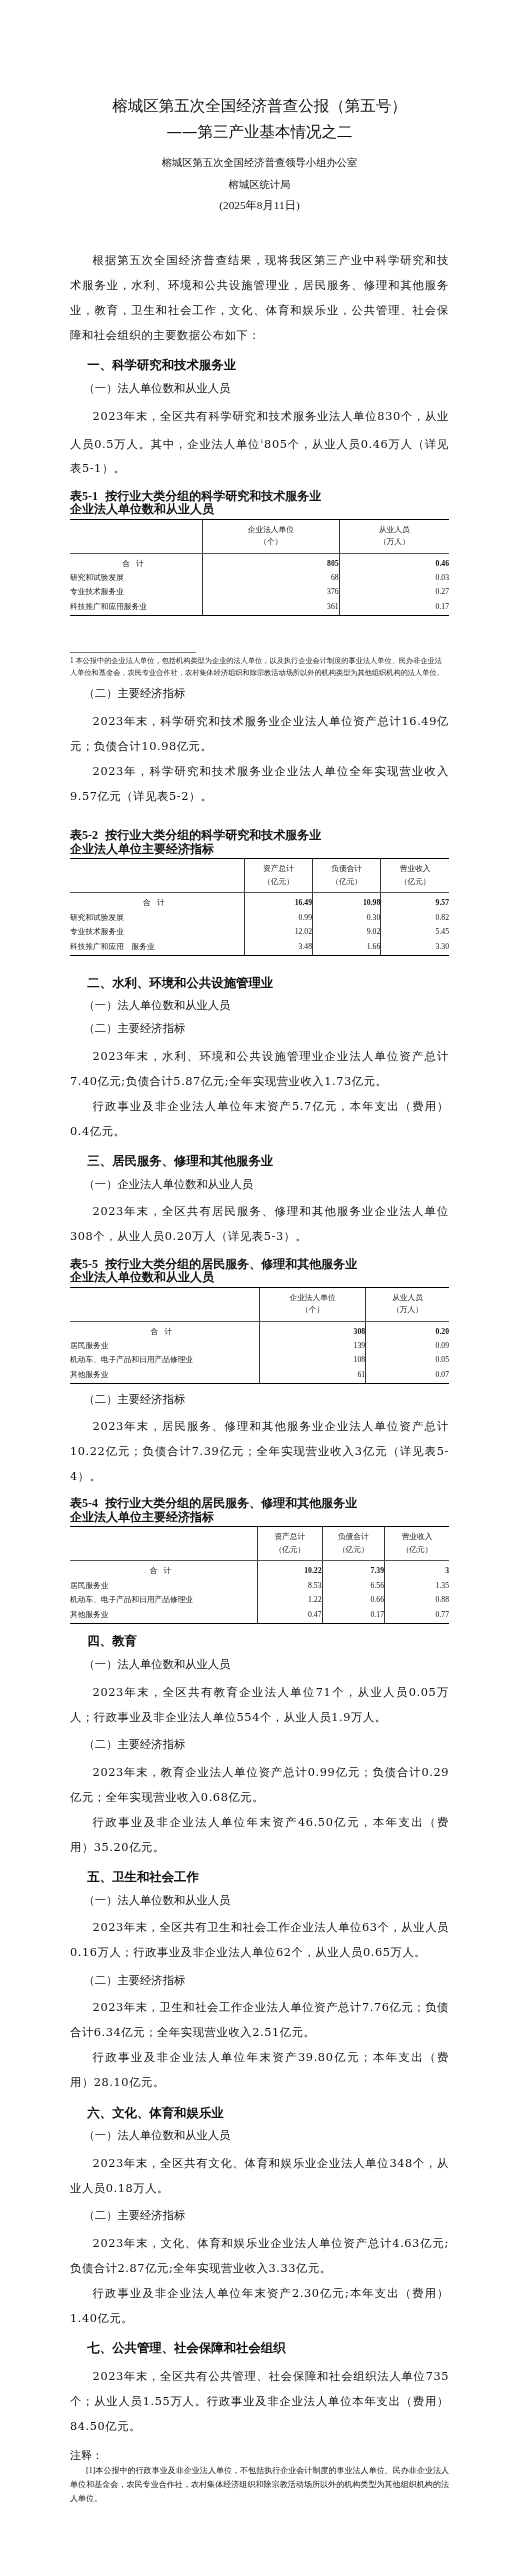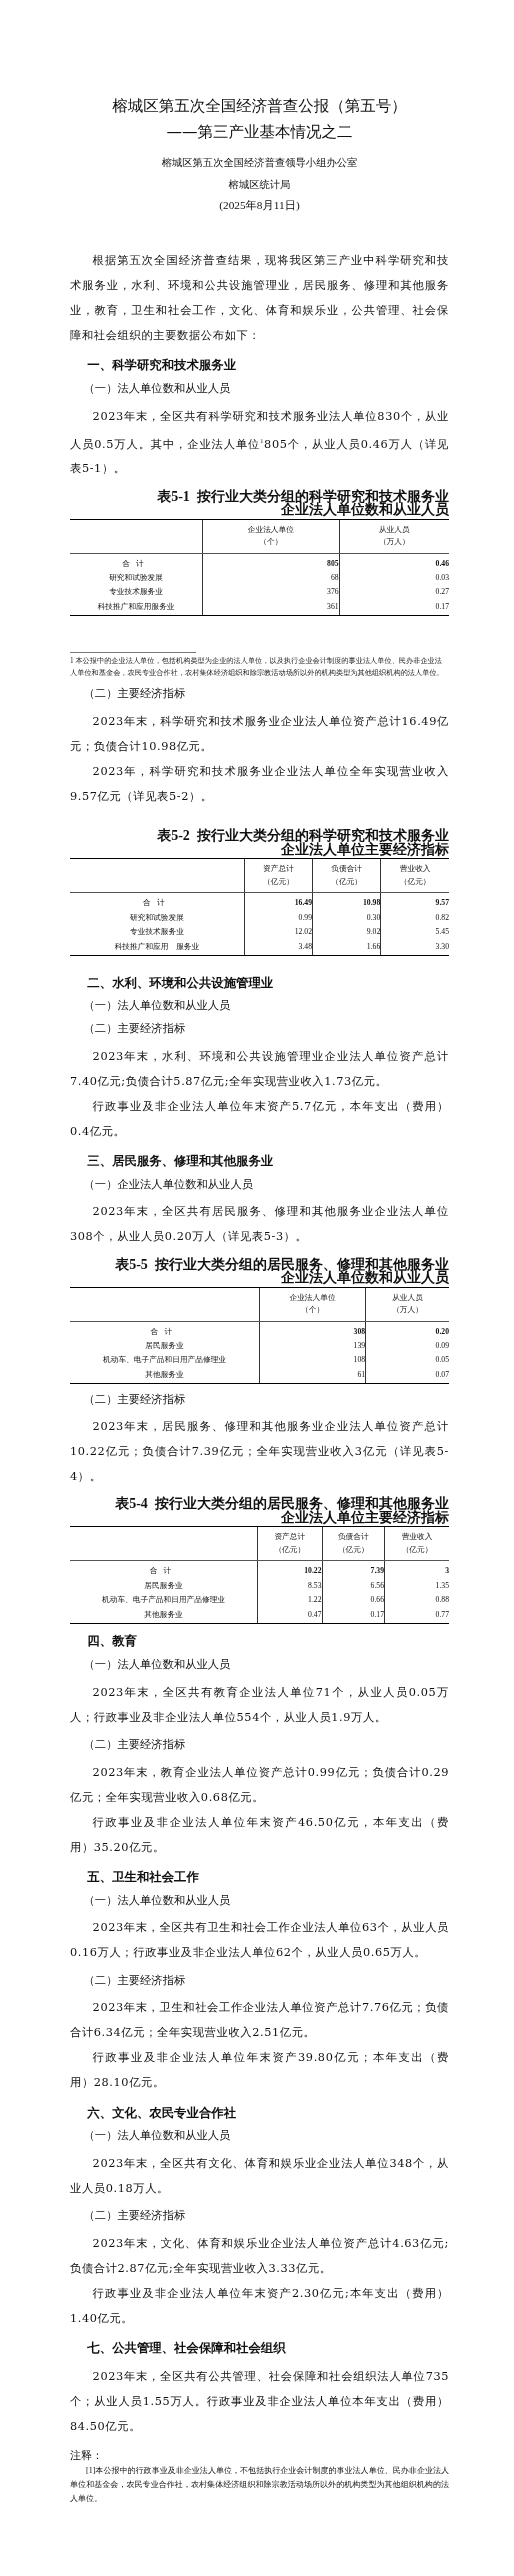--- a/index.html
+++ b/index.html
@@ -5,28 +5,28 @@
   html, body { margin: 0; padding: 0; background: #ffffff; }
   body { width: 515px; min-height: 2649px; color: #111; font-family: "DejaVu Serif", "Liberation Serif", serif; }
   .page { position: relative; width: 379px; margin: 0 0 0 70px; padding-top: 93px; }
   .title { font-family: "DejaVu Sans", "Liberation Sans", sans-serif; font-size: 15.5px; line-height: 26px; text-align: center; font-weight: normal; margin: 0; letter-spacing: 0; }
   .subtitle { font-family: "DejaVu Sans", "Liberation Sans", sans-serif; font-size: 15.5px; line-height: 26px; text-align: center; margin: 0 0 7.2px 0; }
   .org { font-family: "DejaVu Sans", "Liberation Sans", sans-serif; font-size: 10.3px; line-height: 21.6px; text-align: center; margin: 0; }
   .date { font-family: "Liberation Serif", serif; font-size: 11.3px; line-height: 21.6px; text-align: center; margin: 0 0 31px 0; }
   p.body { font-size: 11.3px; line-height: 25px; margin: 0; text-indent: 2em; text-align: justify; letter-spacing: 0.6px; font-family: "DejaVu Serif", serif; }
   h2.sec { font-family: "DejaVu Sans", "Liberation Sans", sans-serif; font-weight: bold; font-size: 12.4px; line-height: 15.5px; margin: 9.3px 0 8.2px 0; text-indent: 1.4em; }
   h3.sub { font-family: "DejaVu Serif", serif; font-weight: normal; font-size: 11.3px; line-height: 15.5px; margin: 7.2px 0 7.2px 0; text-indent: 1.2em; }
-  .tcap { font-family: "Liberation Serif", serif; font-weight: bold; text-align: right; font-size: 14px; line-height: 13.4px; margin: 8.2px 0 2.1px 0; }
+  .tcap { font-family: "Liberation Serif", serif; font-weight: bold; text-align: left; font-size: 12px; line-height: 13.4px; margin: 8.2px 0 2.1px 0; }
   .tcap .num { font-weight: bold; margin-right: 7.2px; }
   table.stat { width: 100%; border-collapse: collapse; font-family: "Liberation Serif", serif; font-size: 7.7px; margin-bottom: 6.2px; }
   table.stat thead tr:first-child th { border-top: 1.5px solid #000; }
   table.stat th { font-weight: normal; text-align: center; padding: 4.1px 2.1px; line-height: 12.4px; border-bottom: 0.5px solid #555; }
   table.stat th + th, table.stat td + td { border-left: 0.5px solid #333; }
   table.stat td { padding: 1px 0 1px 0; line-height: 12.4px; text-align: right; }
-  table.stat td.lbl { text-align: center; }
+  table.stat td.lbl { text-align: left; }
   table.stat tr.total td { font-weight: bold; padding-top: 4.1px; }
   table.stat tr.total td.lbl { text-align: center; font-weight: normal; letter-spacing: 6.2px; }
   table.stat tbody tr:last-child td { border-bottom: 1.5px solid #000; padding-bottom: 2.1px; }
   .fn-rule { width: 126px; border-top: 0.5px solid #777; margin: 36px 0 3.1px 0; }
   .footnote { font-family: "Liberation Serif", serif; font-size: 7.2px; line-height: 11.3px; margin: 0 0 7.2px 0; color: #222; }
   .notes-title { font-family: "Liberation Serif", serif; font-size: 11px; line-height: 12.4px; margin: 10.3px 0 2.1px 0; }
   .note { font-family: "Liberation Serif", serif; font-size: 8px; line-height: 14px; text-indent: 2em; margin: 0; text-align: justify; }
   sup { font-size: 5.2px; }
 </style>
 </head>
@@ -250,21 +250,21 @@
   <section>
     <h2 class="sec">五、卫生和社会工作</h2>
     <h3 class="sub">（一）法人单位数和从业人员</h3>
     <p class="body">2023年末，全区共有卫生和社会工作企业法人单位63个，从业人员0.16万人；行政事业及非企业法人单位62个，从业人员0.65万人。</p>
     <h3 class="sub">（二）主要经济指标</h3>
     <p class="body">2023年末，卫生和社会工作企业法人单位资产总计7.76亿元；负债合计6.34亿元；全年实现营业收入2.51亿元。</p>
     <p class="body">行政事业及非企业法人单位年末资产39.80亿元；本年支出（费用）28.10亿元。</p>
   </section>
 
   <section>
-    <h2 class="sec">六、文化、农民专业合作社</h2>
+    <h2 class="sec">六、文化、体育和娱乐业</h2>
     <h3 class="sub">（一）法人单位数和从业人员</h3>
     <p class="body">2023年末，全区共有文化、体育和娱乐业企业法人单位348个，从业人员0.18万人。</p>
     <h3 class="sub">（二）主要经济指标</h3>
     <p class="body">2023年末，文化、体育和娱乐业企业法人单位资产总计4.63亿元;负债合计2.87亿元;全年实现营业收入3.33亿元。</p>
     <p class="body">行政事业及非企业法人单位年末资产2.30亿元;本年支出（费用）1.40亿元。</p>
   </section>
 
   <section>
     <h2 class="sec">七、公共管理、社会保障和社会组织</h2>
     <p class="body">2023年末，全区共有公共管理、社会保障和社会组织法人单位735个；从业人员1.55万人。行政事业及非企业法人单位本年支出（费用）84.50亿元。</p>

